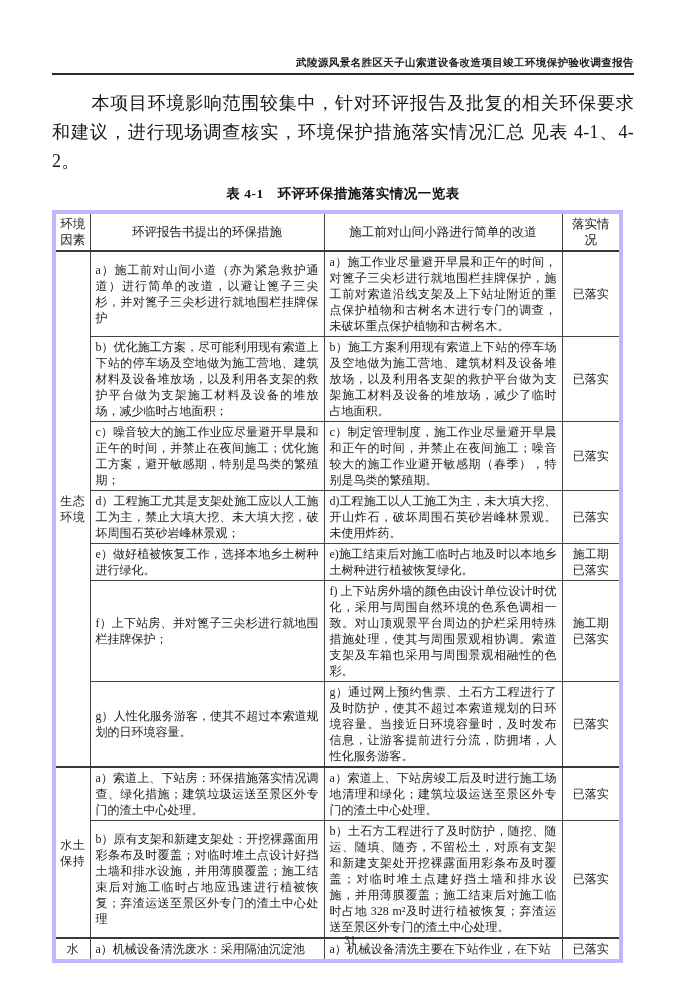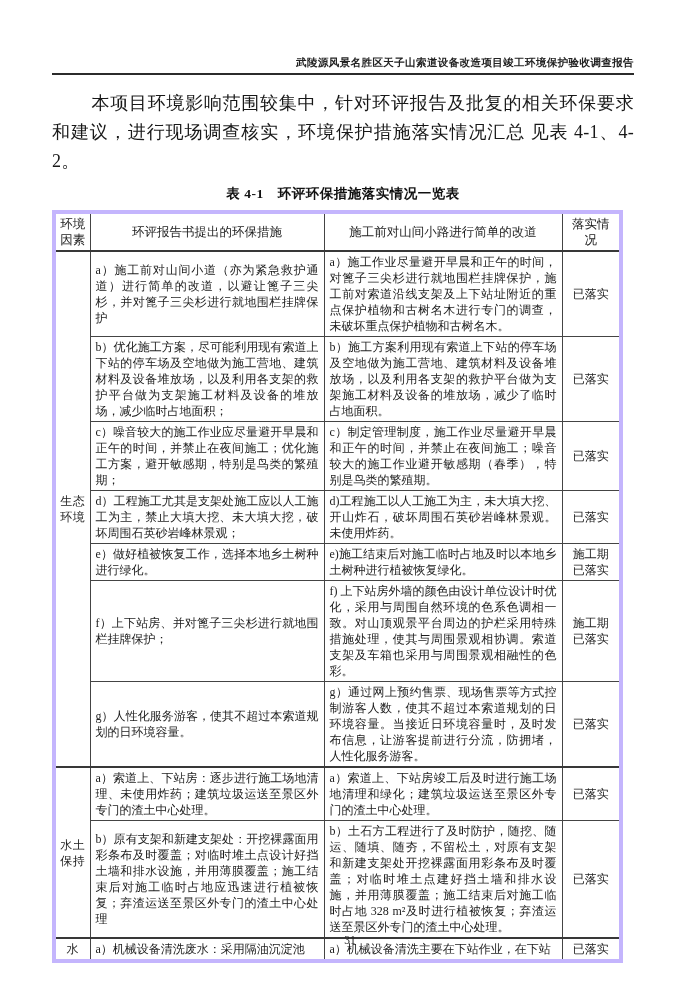--- a/index.html
+++ b/index.html
@@ -160,26 +160,26 @@
 已落实</td>
         </tr>
         <tr>
           <td class="measure">f）上下站房、并对篦子三尖杉进行就地围栏挂牌保护；</td>
           <td class="actual">f) 上下站房外墙的颜色由设计单位设计时优化，采用与周围自然环境的色系色调相一致。对山顶观景平台周边的护栏采用特殊措施处理，使其与周围景观相协调。索道支架及车箱也采用与周围景观相融性的色彩。</td>
           <td class="status">施工期
 已落实</td>
         </tr>
         <tr>
           <td class="measure">g）人性化服务游客，使其不超过本索道规划的日环境容量。</td>
-          <td class="actual">g）通过网上预约售票、现场售票等方式控制游客人数，使其不超过本索道规划的日环境容量。当接近日环境容量时，及时发布信息，让游客提前进行分流，防拥堵，人性化服务游客。</td>
+          <td class="actual">g）通过网上预约售票、土石方工程进行了及时防护，使其不超过本索道规划的日环境容量。当接近日环境容量时，及时发布信息，让游客提前进行分流，防拥堵，人性化服务游客。</td>
           <td class="status">已落实</td>
         </tr>
         <tr class="section-start">
           <td class="factor" rowspan="2">水土保持</td>
-          <td class="measure">a）索道上、下站房：逐步进行施工场地清理、未使用炸药；建筑垃圾运送至景区外专门的渣土中心处理。</td>
+          <td class="measure">a）索道上、下站房：环保措施落实情况调查、绿化措施；建筑垃圾运送至景区外专门的渣土中心处理。</td>
           <td class="actual">a）索道上、下站房竣工后及时进行施工场地清理和绿化；建筑垃圾运送至景区外专门的渣土中心处理。</td>
           <td class="status">已落实</td>
         </tr>
         <tr>
           <td class="measure">b）原有支架和新建支架处：开挖裸露面用彩条布及时覆盖；对临时堆土点设计好挡土墙和排水设施，并用薄膜覆盖；施工结束后对施工临时占地应迅速进行植被恢复；弃渣运送至景区外专门的渣土中心处理</td>
           <td class="actual">b）土石方工程进行了及时防护，随挖、随运、随填、随夯，不留松土，对原有支架和新建支架处开挖裸露面用彩条布及时覆盖；对临时堆土点建好挡土墙和排水设施，并用薄膜覆盖；施工结束后对施工临时占地 328 m²及时进行植被恢复；弃渣运送至景区外专门的渣土中心处理。</td>
           <td class="status">已落实</td>
         </tr>
         <tr class="section-start">
           <td class="factor">水</td>

